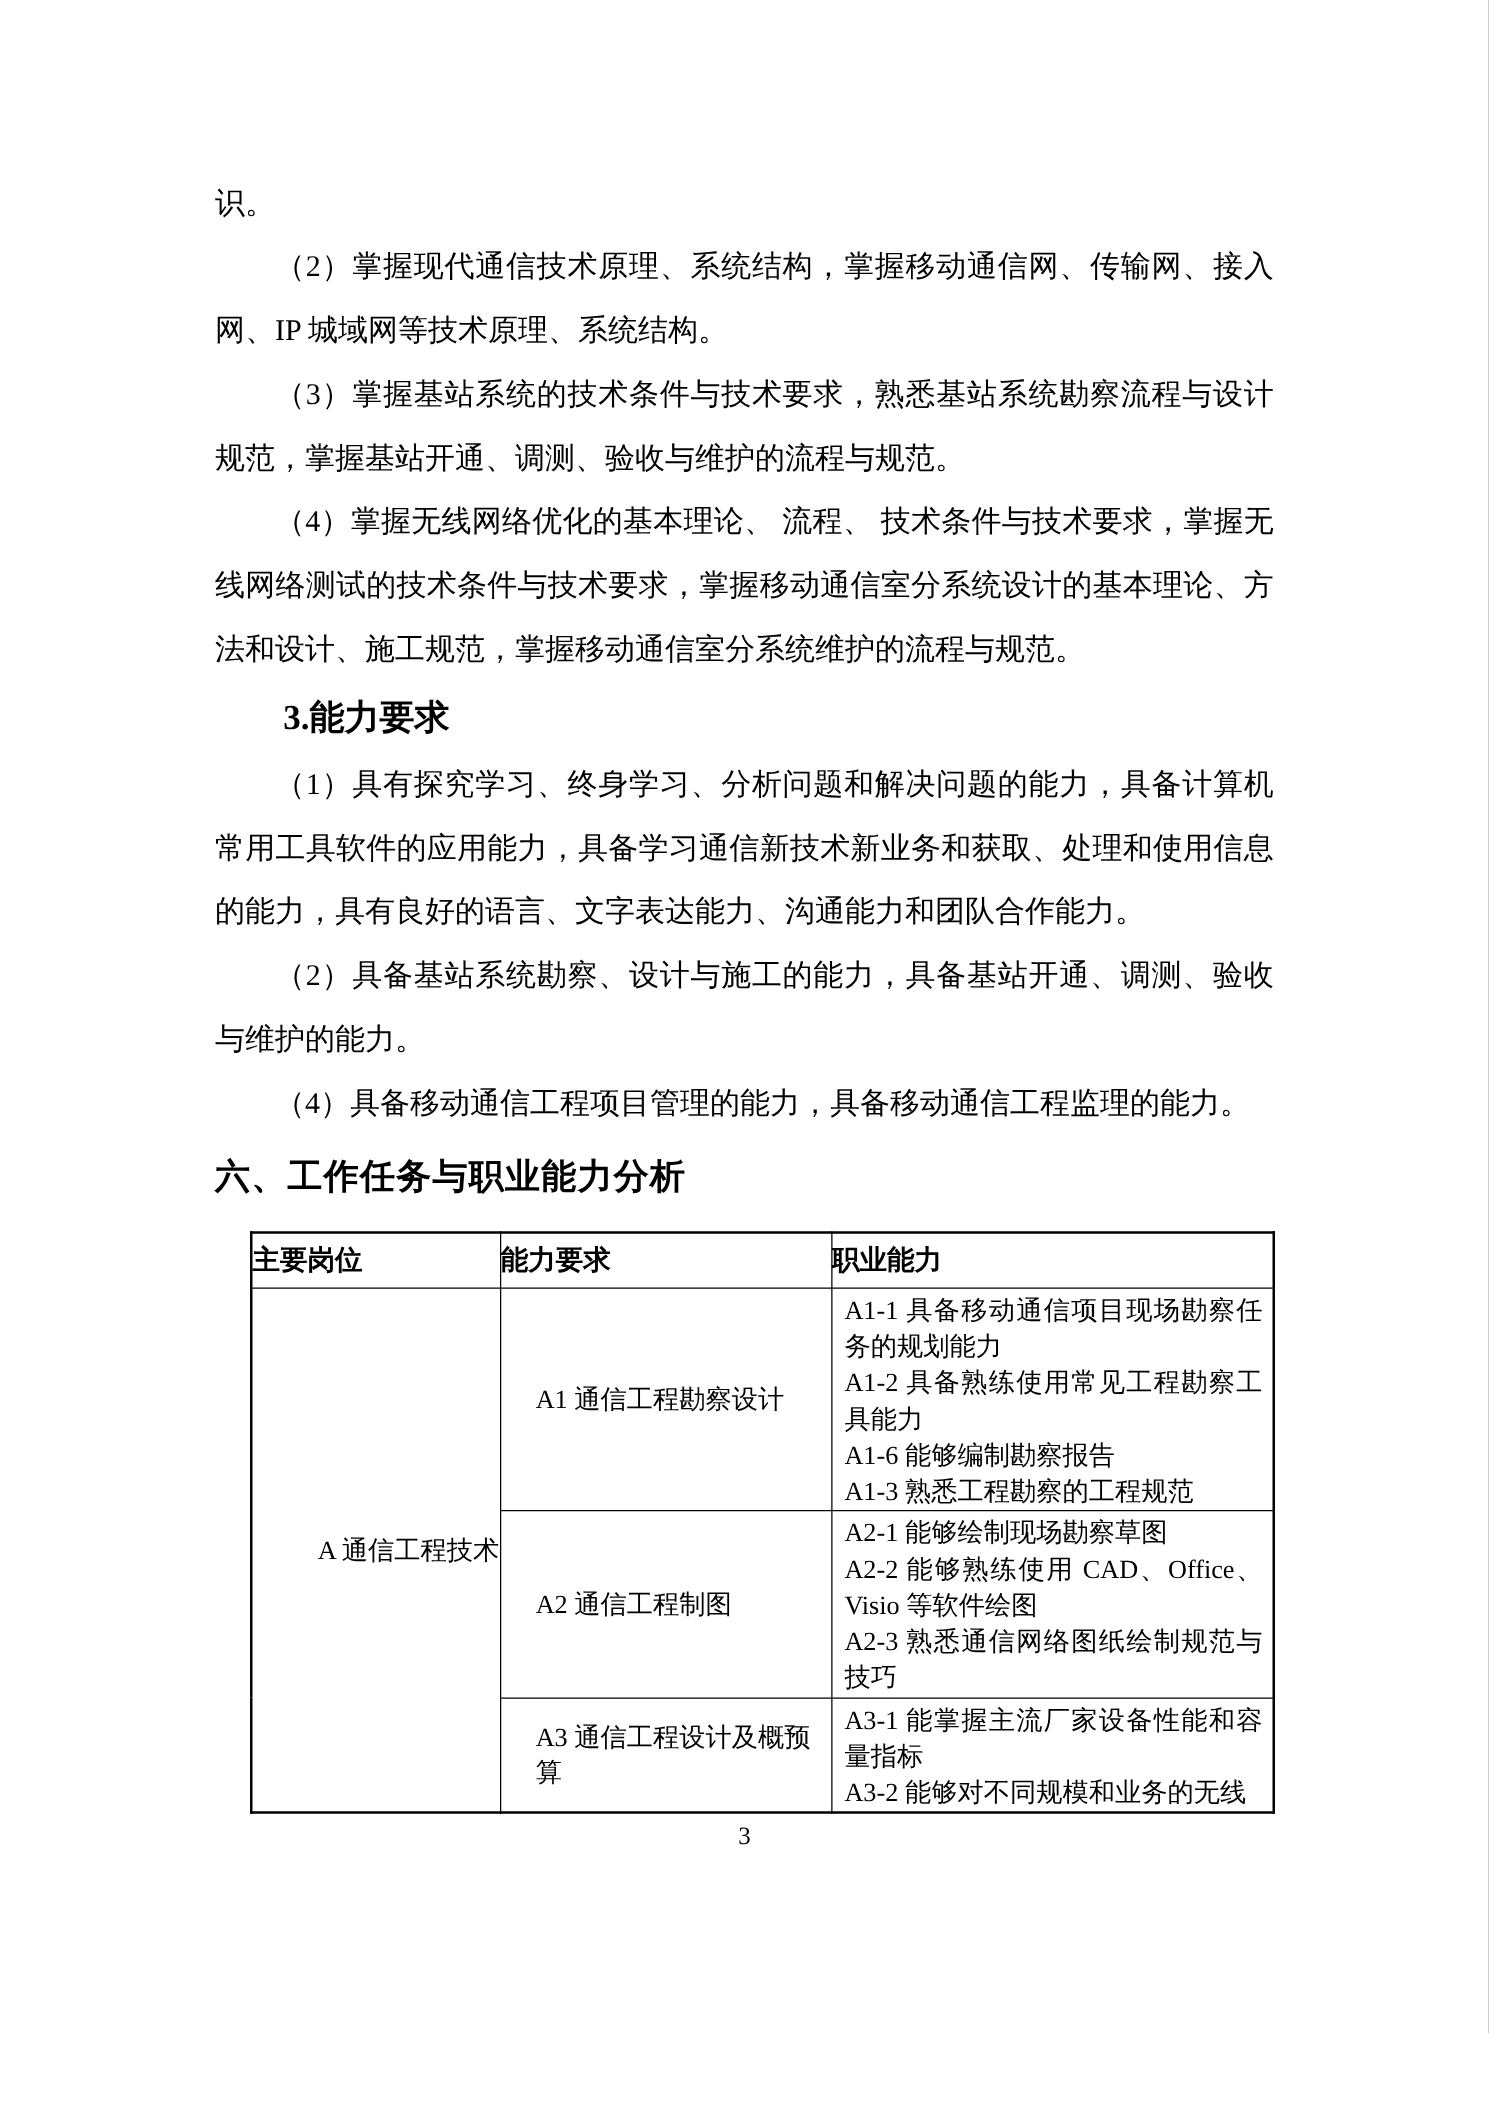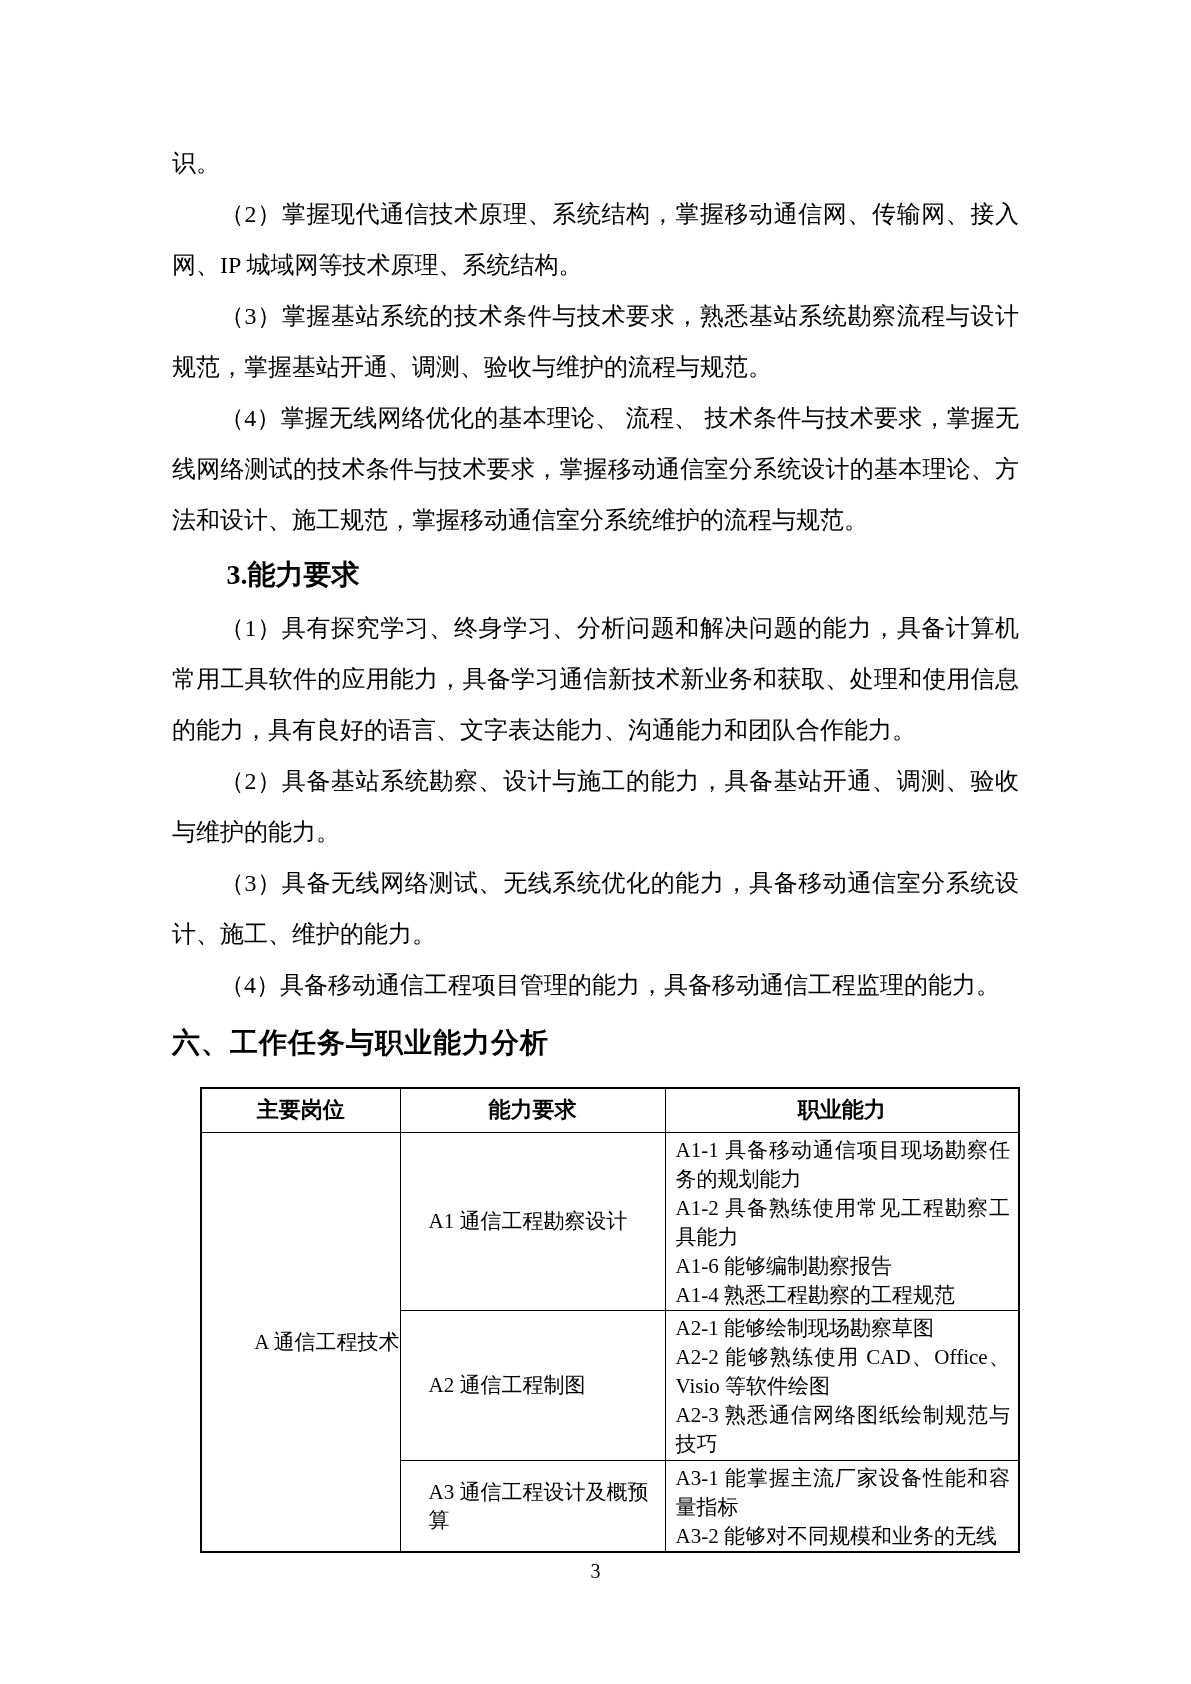--- a/index.html
+++ b/index.html
@@ -48,21 +48,21 @@
   }
   table.job-table th, table.job-table td {
     border: 1px solid #000;
     vertical-align: middle;
   }
   table.job-table th {
     height: 44px;
     font-family: "Liberation Sans", sans-serif;
     font-size: 22px;
     font-weight: bold;
-    text-align: center;
+    text-align: left;
   }
   td.position-cell {
     text-align: right;
     font-size: 21px;
   }
   td.task-cell {
     font-size: 21px;
     padding-left: 28px;
   }
   td.ability-cell {
@@ -96,21 +96,20 @@
       <p>（2）掌握现代通信技术原理、系统结构，掌握移动通信网、传输网、接入网、IP 城域网等技术原理、系统结构。</p>
       <p>（3）掌握基站系统的技术条件与技术要求，熟悉基站系统勘察流程与设计规范，掌握基站开通、调测、验收与维护的流程与规范。</p>
       <p>（4）掌握无线网络优化的基本理论、 流程、 技术条件与技术要求，掌握无线网络测试的技术条件与技术要求，掌握移动通信室分系统设计的基本理论、方法和设计、施工规范，掌握移动通信室分系统维护的流程与规范。</p>
     </div>
 
     <div class="sub-heading">3.能力要求</div>
 
     <div class="body-text">
       <p>（1）具有探究学习、终身学习、分析问题和解决问题的能力，具备计算机常用工具软件的应用能力，具备学习通信新技术新业务和获取、处理和使用信息的能力，具有良好的语言、文字表达能力、沟通能力和团队合作能力。</p>
       <p>（2）具备基站系统勘察、设计与施工的能力，具备基站开通、调测、验收与维护的能力。</p>
-      <p>（3）具备无线网络测试、无线系统优化的能力，具备移动通信室分系统设计、施工、维护的能力。</p>
       <p>（4）具备移动通信工程项目管理的能力，具备移动通信工程监理的能力。</p>
     </div>
 
     <div class="section-heading">六、工作任务与职业能力分析</div>
 
     <table class="job-table">
       <colgroup>
         <col style="width:199px">
         <col style="width:265px">
         <col style="width:354px">
@@ -121,21 +120,21 @@
         <th>能力要求</th>
         <th>职业能力</th>
       </tr>
       <tr class="row-a1">
         <td class="position-cell" rowspan="3">A 通信工程技术</td>
         <td class="task-cell">A1 通信工程勘察设计</td>
         <td class="ability-cell">
           <div class="ability-line">A1-1 具备移动通信项目现场勘察任务的规划能力</div>
           <div class="ability-line">A1-2 具备熟练使用常见工程勘察工具能力</div>
           <div class="ability-line">A1-6 能够编制勘察报告</div>
-          <div class="ability-line">A1-4 熟悉工程勘察的工程规范</div>
+          <div class="ability-line">A1-3 熟悉工程勘察的工程规范</div>
         </td>
       </tr>
       <tr class="row-a2">
         <td class="task-cell">A2 通信工程制图</td>
         <td class="ability-cell">
           <div class="ability-line">A2-1 能够绘制现场勘察草图</div>
           <div class="ability-line">A2-2 能够熟练使用 CAD、Office、Visio 等软件绘图</div>
           <div class="ability-line">A2-3 熟悉通信网络图纸绘制规范与技巧</div>
         </td>
       </tr>

